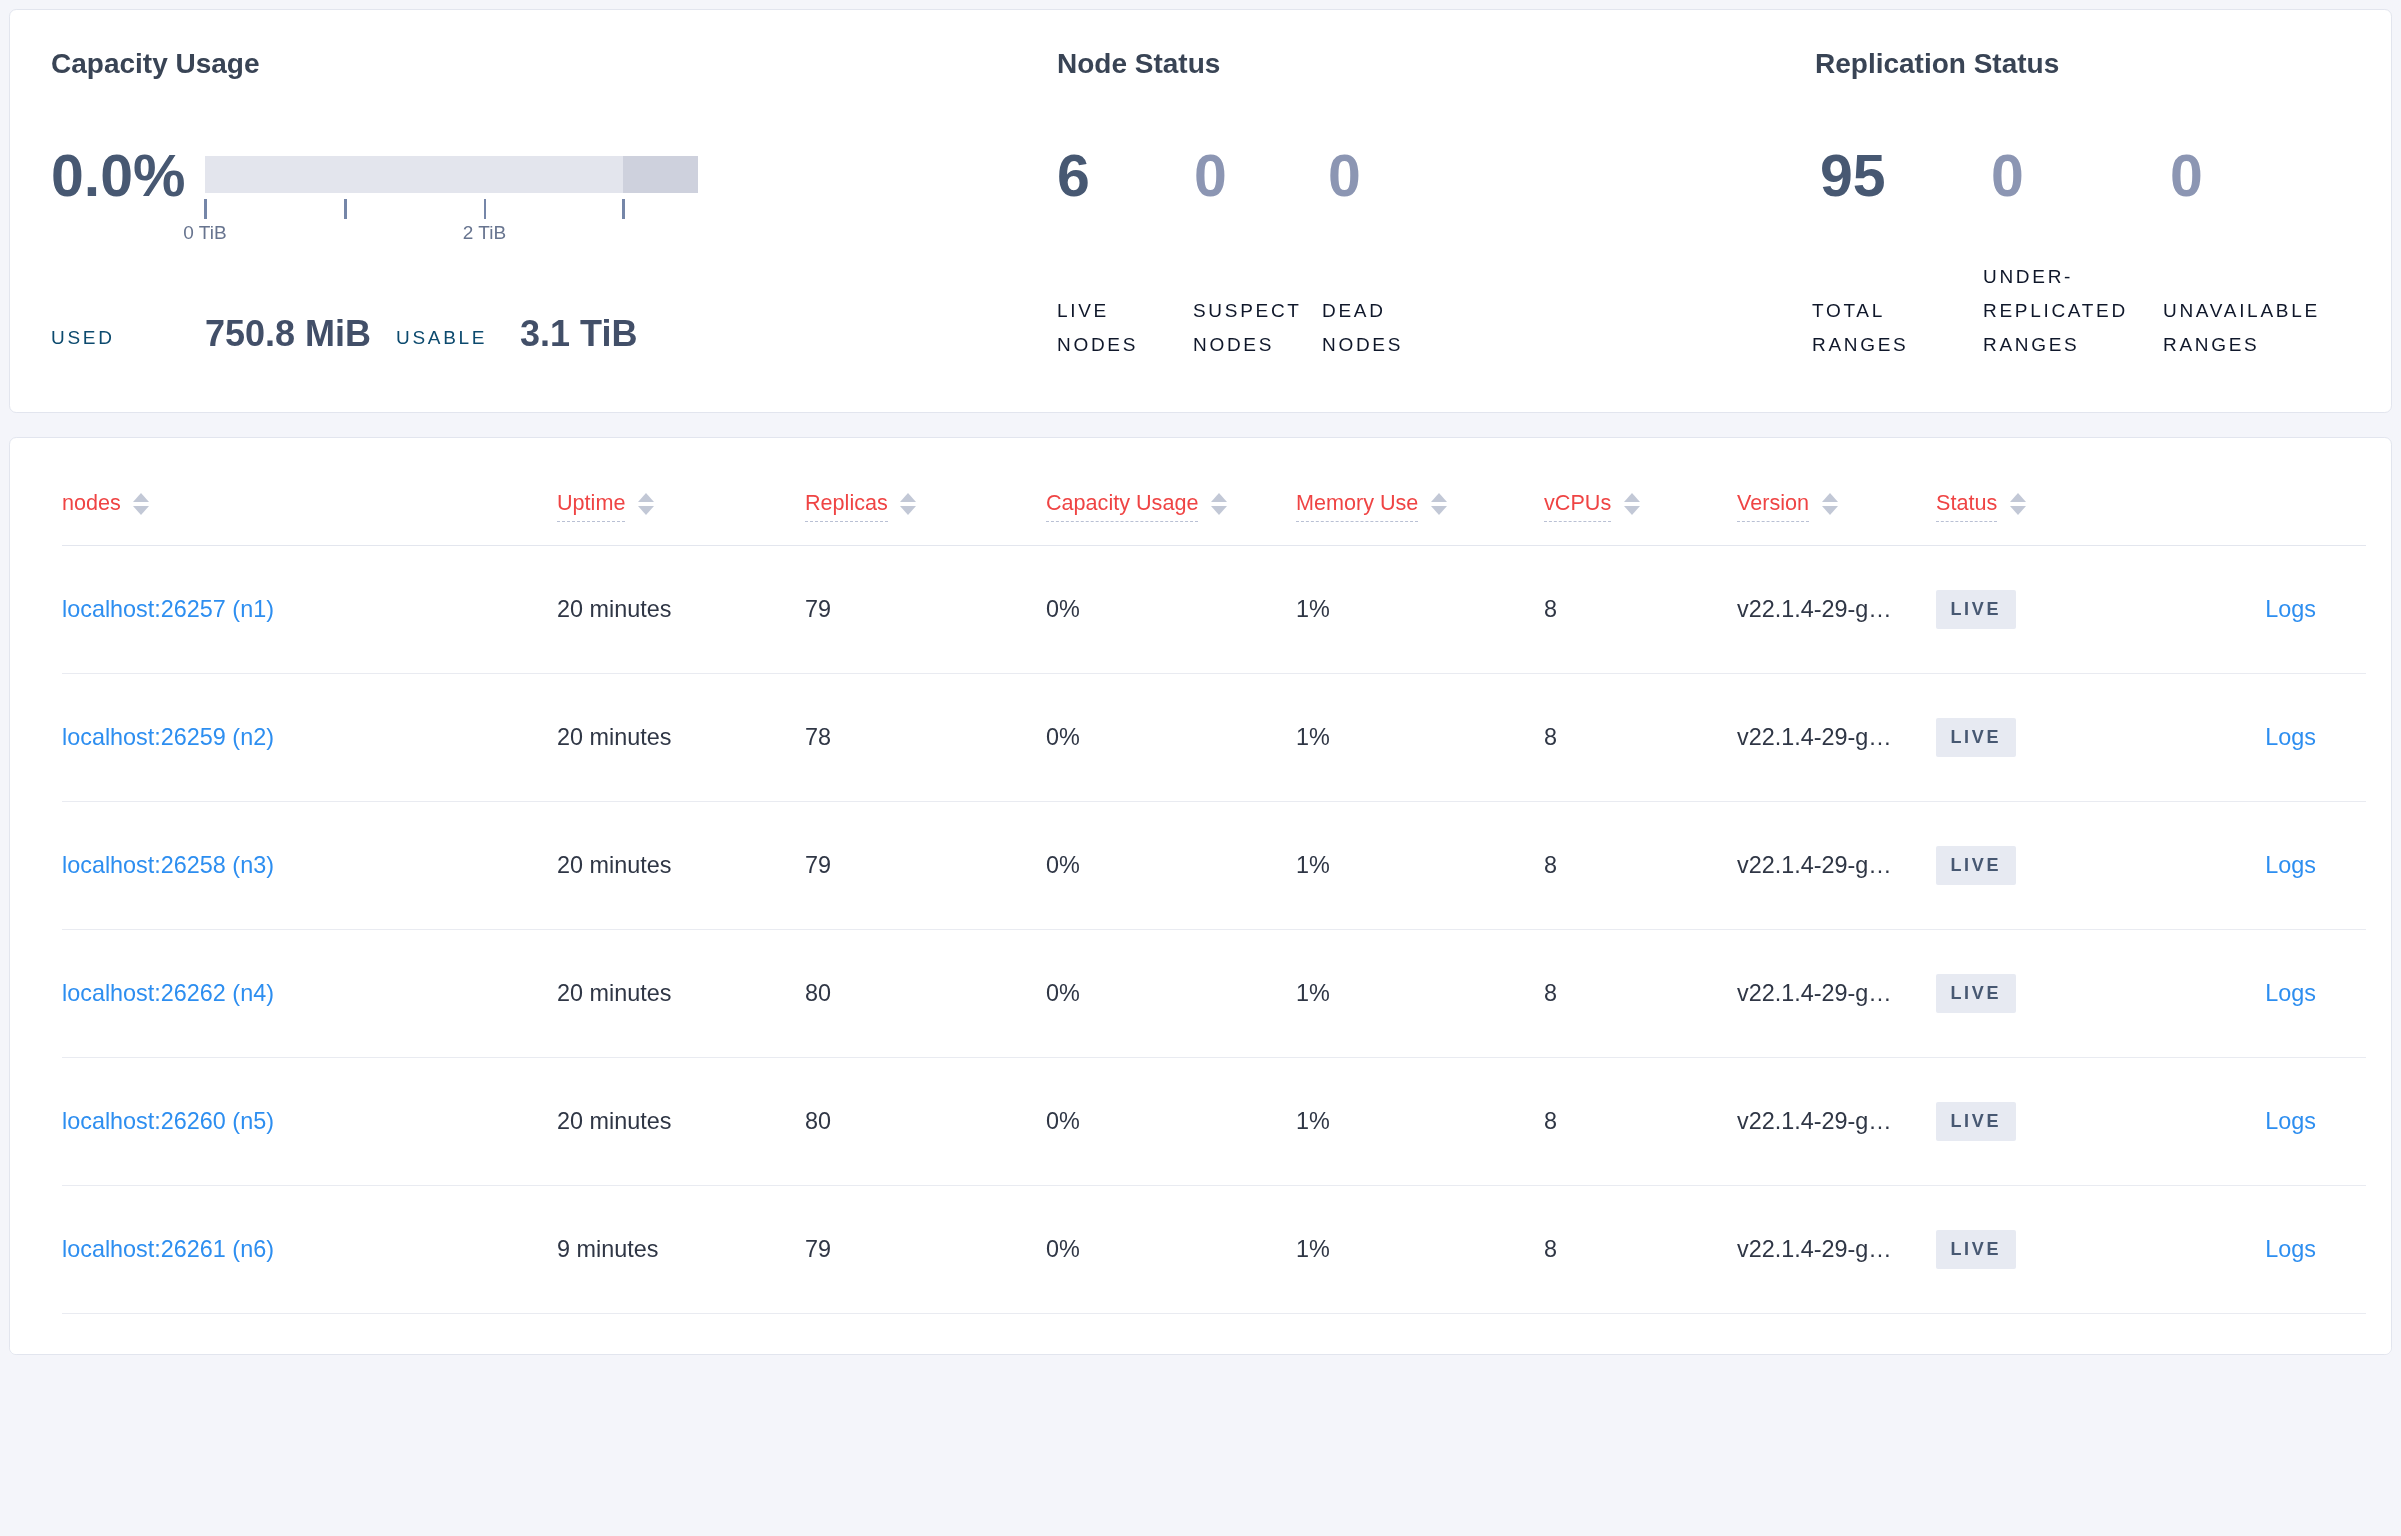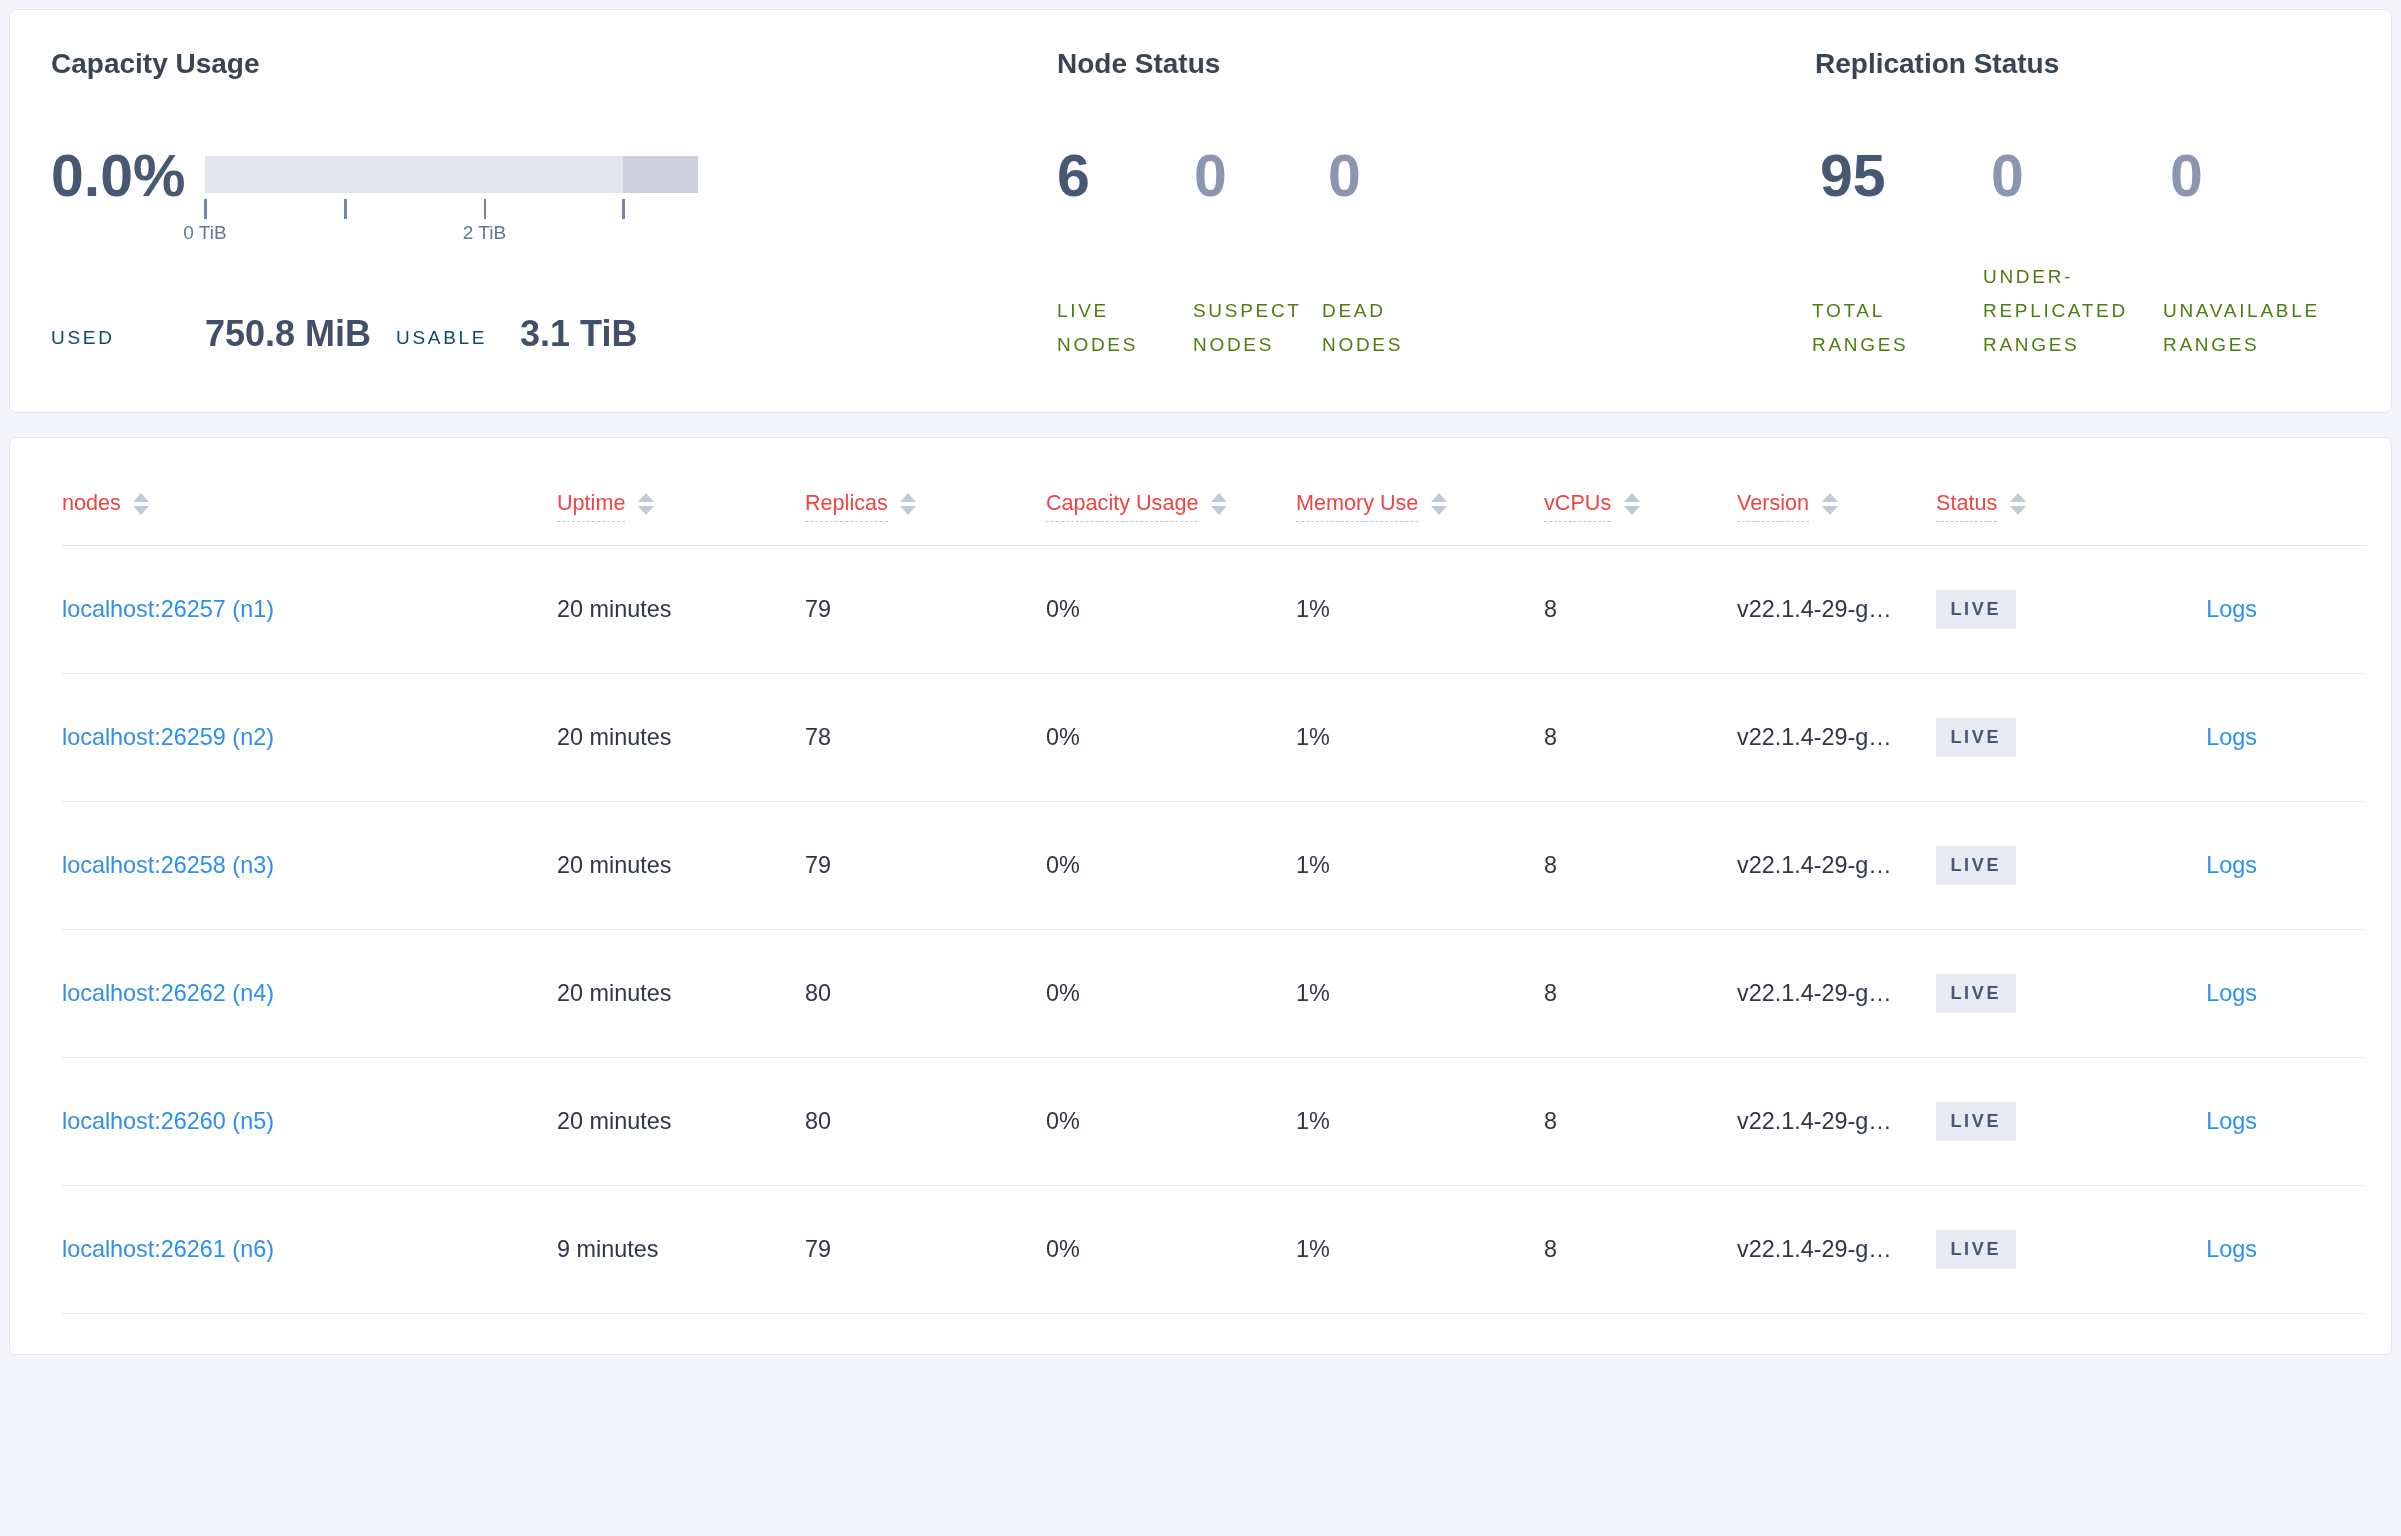--- a/index.html
+++ b/index.html
@@ -25,21 +25,21 @@
     font-size:28px; font-weight:700; color:#394455;
   }
   .big-num {
     position:absolute; top:128px;
     font-size:59px; font-weight:700; color:#475872; line-height:76px;
   }
   .big-num.muted { color:#8c96b3; }
   .stat-label {
     position:absolute; bottom:50px;
     font-size:19px; letter-spacing:2.7px; line-height:34px;
-    color:#4d7c0f; text-transform:uppercase;
+    color:#0f172a; text-transform:uppercase;
   }
   
   .cap-bar {
     position:absolute; left:195px; top:146px;
     width:493px; height:37px; display:flex;
   }
   .cap-bar .seg { height:100%; }
   .cap-ticks { position:absolute; left:195px; top:189px; width:493px; height:20px; }
   .cap-tick {
     position:absolute; top:0; width:2.7px; height:20px; background:#7586a8;
@@ -107,21 +107,21 @@
   }
   .trow {
     height:128px;
     border-bottom:0.9px solid #e9ebf1;
     font-size:23.4px; color:#2f3645;
   }
   .trow:last-child { border-bottom:0.9px solid #e9ebf1; }
   a.node-link, a.logs-link {
     color:#2d8ef0; text-decoration:none; cursor:pointer; font-size:23.4px;
   }
-  .logs-cell { text-align:center; padding-right:50px; }
+  .logs-cell { text-align:right; padding-right:50px; }
   .status-badge {
     display:inline-block;
     background:#e7eaf2; color:#475872;
     font-size:18px; font-weight:700; letter-spacing:2.7px;
     padding:9px 14.4px; border-radius:2px;
   }
 </style>
 </head>
 <body>
 

